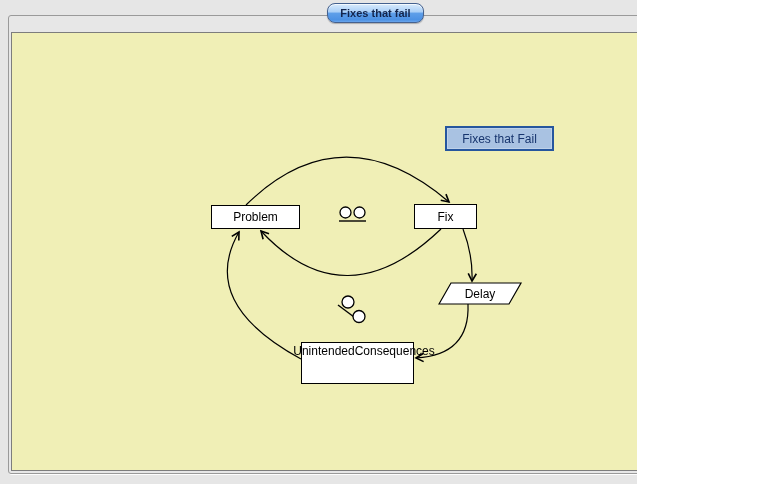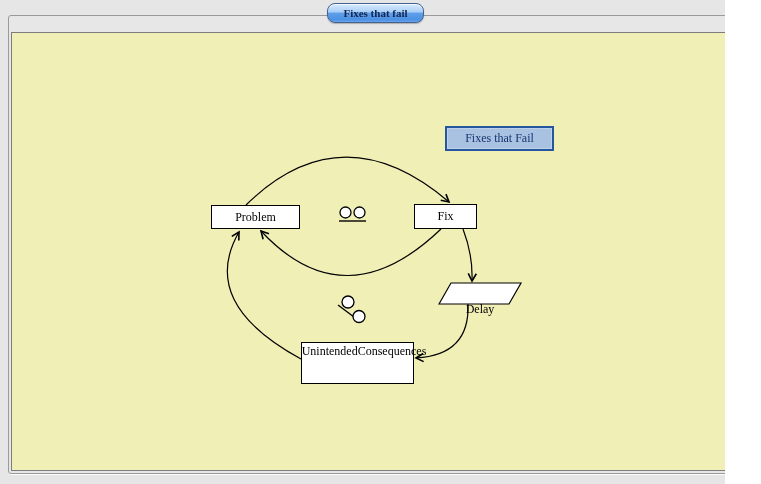--- a/index.html
+++ b/index.html
@@ -1,19 +1,19 @@
 <!DOCTYPE html>
 <html><head>
 <meta charset="utf-8">
 <style>
   html,body { margin:0; padding:0; }
   .window {
-    position:relative; width:725px; height:484px;
+    position:relative; width:637px; height:484px;
     background:#e6e6e6; overflow:hidden;
-    font-family:Liberation Serif, serif;
+    font-family:Liberation Sans, sans-serif;
   }
   
   .tab {
     position:absolute; left:327px; top:3px; width:97px; height:20px;
     border:1px solid #44618f; border-radius:8px; box-sizing:border-box;
     background:linear-gradient(180deg,#d9ebfc 0%,#a8cef7 45%,#5f9fe9 50%,#4c91e4 88%,#6aa6ec 100%);
     box-shadow:0 1px 1px rgba(0,0,0,0.25), inset 0 1px 0 rgba(255,255,255,0.7);
     display:flex; align-items:center; justify-content:center; z-index:3;
   }
   .tab-label { font-size:11px; font-weight:bold; color:#13254d; }
@@ -37,21 +37,21 @@
   .node-problem { left:199px; top:172px; width:89px; height:24px; }
   .node-fix     { left:402px; top:171px; width:63px; height:25px; }
   .node-uc {
     left:289px; top:309px; width:113px; height:42px;
     flex-direction:row; align-items:flex-start; justify-content:center;
     padding-left:13px; line-height:16px;
   }
   .delay-label {
     position:absolute; left:435px; top:250px; width:66px; height:21px;
     display:flex; align-items:center; justify-content:center;
-    font-size:12px; color:#000; z-index:4;margin-top:16px;
+    font-size:12px; color:#000; z-index:4;
   }
   .title-box {
     position:absolute; left:433px; top:93px; width:109px; height:25px;
     background:#a9c2e2; border:2px solid #26569e; box-sizing:border-box;
     box-shadow:inset 0 0 0 1px rgba(255,255,255,0.25);
     display:flex; align-items:center; justify-content:center;
     font-size:12px; color:#17356e; z-index:4;
   }
 </style>
 </head>

